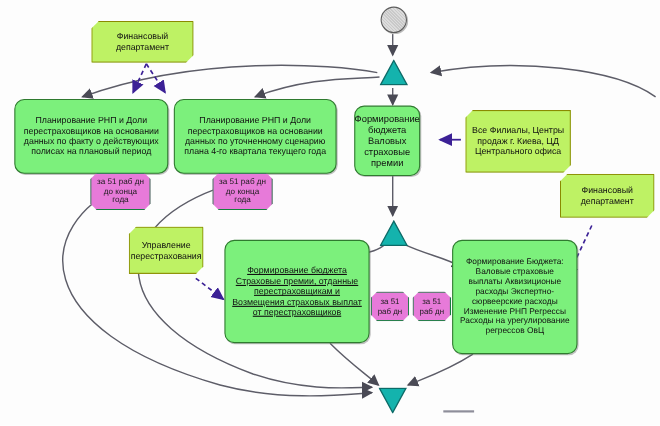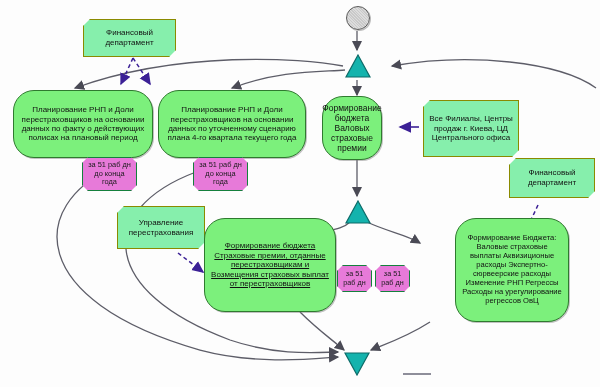--- a/index.html
+++ b/index.html
@@ -4,26 +4,26 @@
 <style>
   html,body{margin:0;padding:0;background:#ffffff;}
   #canvas{
     position:relative;width:600px;height:387px;overflow:hidden;
     background:#fdfdfd;
     font-family:"Liberation Sans","DejaVu Sans",sans-serif;
   }
   #wires{position:absolute;left:0;top:0;width:600px;height:387px;}
   .node{position:absolute;box-sizing:border-box;display:flex;align-items:center;justify-content:center;text-align:center;}
   .proc{
-    background:#7cf07c;border:1px solid #2f7a2f;border-radius:21px;
+    background:#7cf07c;border:1px solid #2f7a2f;border-radius:9px;
     color:#111;line-height:1.18;padding:3px 4px;
     box-shadow:1px 1px 0 rgba(120,120,120,.45);
   }
   .org{
-    background:#86efac;border:1px solid #8a8a00;color:#111;line-height:1.2;
+    background:#bef264;border:1px solid #8a8a00;color:#111;line-height:1.2;
     padding:10px 4px;
     box-shadow:1px 1px 0 rgba(120,120,120,.45);
     clip-path:polygon(7px 0,100% 0,100% calc(100% - 7px),calc(100% - 7px) 100%,0 100%,0 7px);
   }
   .badge{
     background:#e77ad9;border:1px solid #15803d;color:#1a1a1a;line-height:1.2;
     padding:2px 3px;
     box-shadow:1px 1px 0 rgba(120,120,120,.4);
     clip-path:polygon(6px 0,calc(100% - 6px) 0,100% 6px,100% calc(100% - 6px),calc(100% - 6px) 100%,6px 100%,0 calc(100% - 6px),0 6px);
   }
@@ -108,31 +108,31 @@
     </svg>
   </div>
   <div class="seg" style="left:403px;top:373px;width:28px;"></div>
 
   <div class="node org" style="left:83px;top:19px;width:93px;height:38px;font-size:8px;">Финансовый департамент</div>
 
   <div class="node org" style="left:423px;top:100px;width:96px;height:57px;font-size:8px;">Все Филиалы, Центры продаж г. Киева, ЦД Центрального офиса</div>
 
   <div class="node org" style="left:509px;top:158px;width:86px;height:40px;font-size:8px;">Финансовый департамент</div>
 
-  <div class="node org" style="left:117px;top:206px;width:88px;height:43px;font-size:8px;">Управление перестрахования</div>
+  <div class="node org" style="left:117px;top:206px;width:68px;height:43px;font-size:8px;">Управление перестрахования</div>
 
   <div class="node proc" style="left:13px;top:90px;width:140px;height:68px;font-size:8px;">Планирование РНП и Доли перестраховщиков на основании данных по факту о действующих полисах на плановый период</div>
 
   <div class="node proc" style="left:158px;top:90px;width:148px;height:68px;font-size:8px;">Планирование РНП и Доли перестраховщиков на основании данных по уточненному сценарию плана 4-го квартала текущего года</div>
 
   <div class="node proc" style="left:322px;top:96px;width:60px;height:64px;font-size:8.5px;">Формирование бюджета Валовых страховые премии</div>
 
   <div class="node proc" style="left:204px;top:218px;width:132px;height:94px;font-size:8px;text-decoration:underline;">Формирование бюджета Страховые премии, отданные перестраховщикам и Возмещения страховых выплат от перестраховщиков</div>
 
-  <div class="node proc" style="left:411px;top:218px;width:114px;height:104px;font-size:7.6px;margin-left:44px;">Формирование Бюджета: Валовые страховые выплаты Аквизиционые расходы Экспертно-сюрвеерские расходы Изменение РНП Регрессы Расходы на урегулирование регрессов ОвЦ</div>
+  <div class="node proc" style="left:411px;top:218px;width:114px;height:104px;font-size:7.6px;">Формирование Бюджета: Валовые страховые выплаты Аквизиционые расходы Экспертно-сюрвеерские расходы Изменение РНП Регрессы Расходы на урегулирование регрессов ОвЦ</div>
 
   <div class="node badge" style="left:82px;top:157px;width:55px;height:34px;font-size:7.4px;">за 51 раб дн  до конца года</div>
 
   <div class="node badge" style="left:193px;top:157px;width:55px;height:34px;font-size:7.4px;">за 51 раб дн  до конца года</div>
 
 
   <div class="node badge" style="left:337px;top:265px;width:35px;height:27px;font-size:7.2px;">за 51 раб дн</div>
 
   <div class="node badge" style="left:375px;top:265px;width:35px;height:27px;font-size:7.2px;">за 51 раб дн</div>
 

